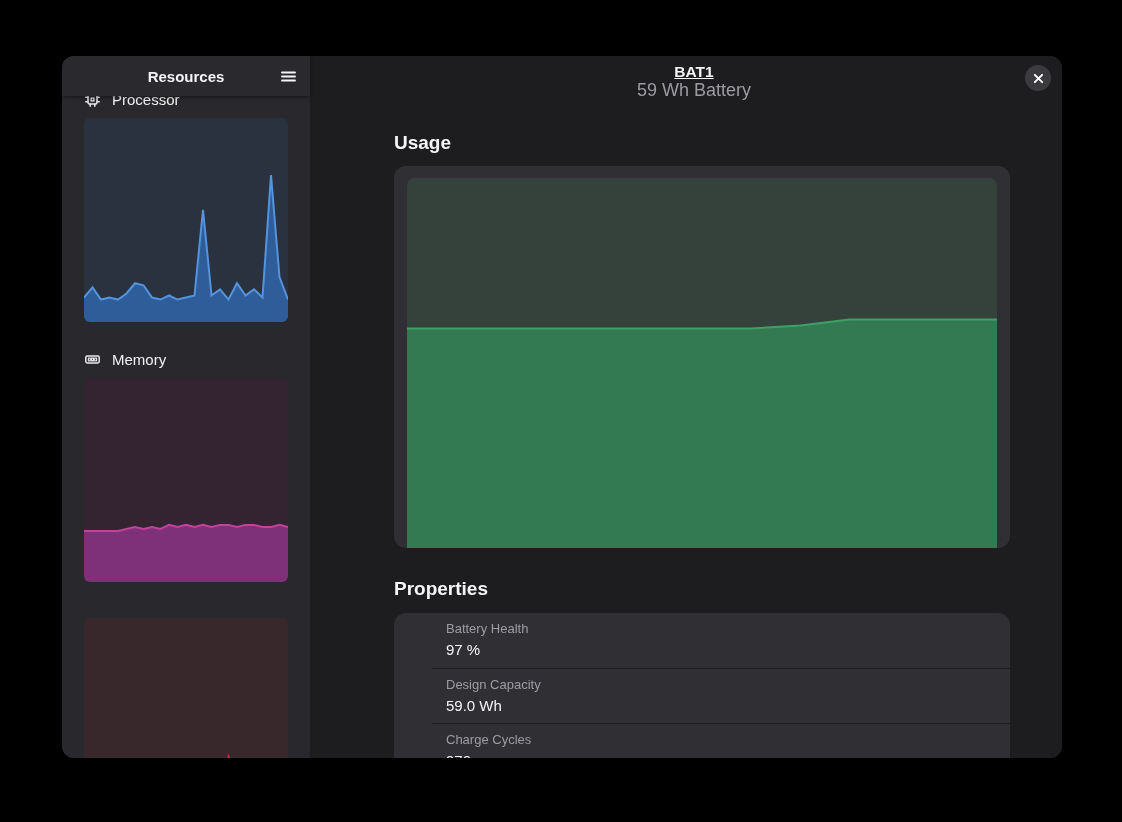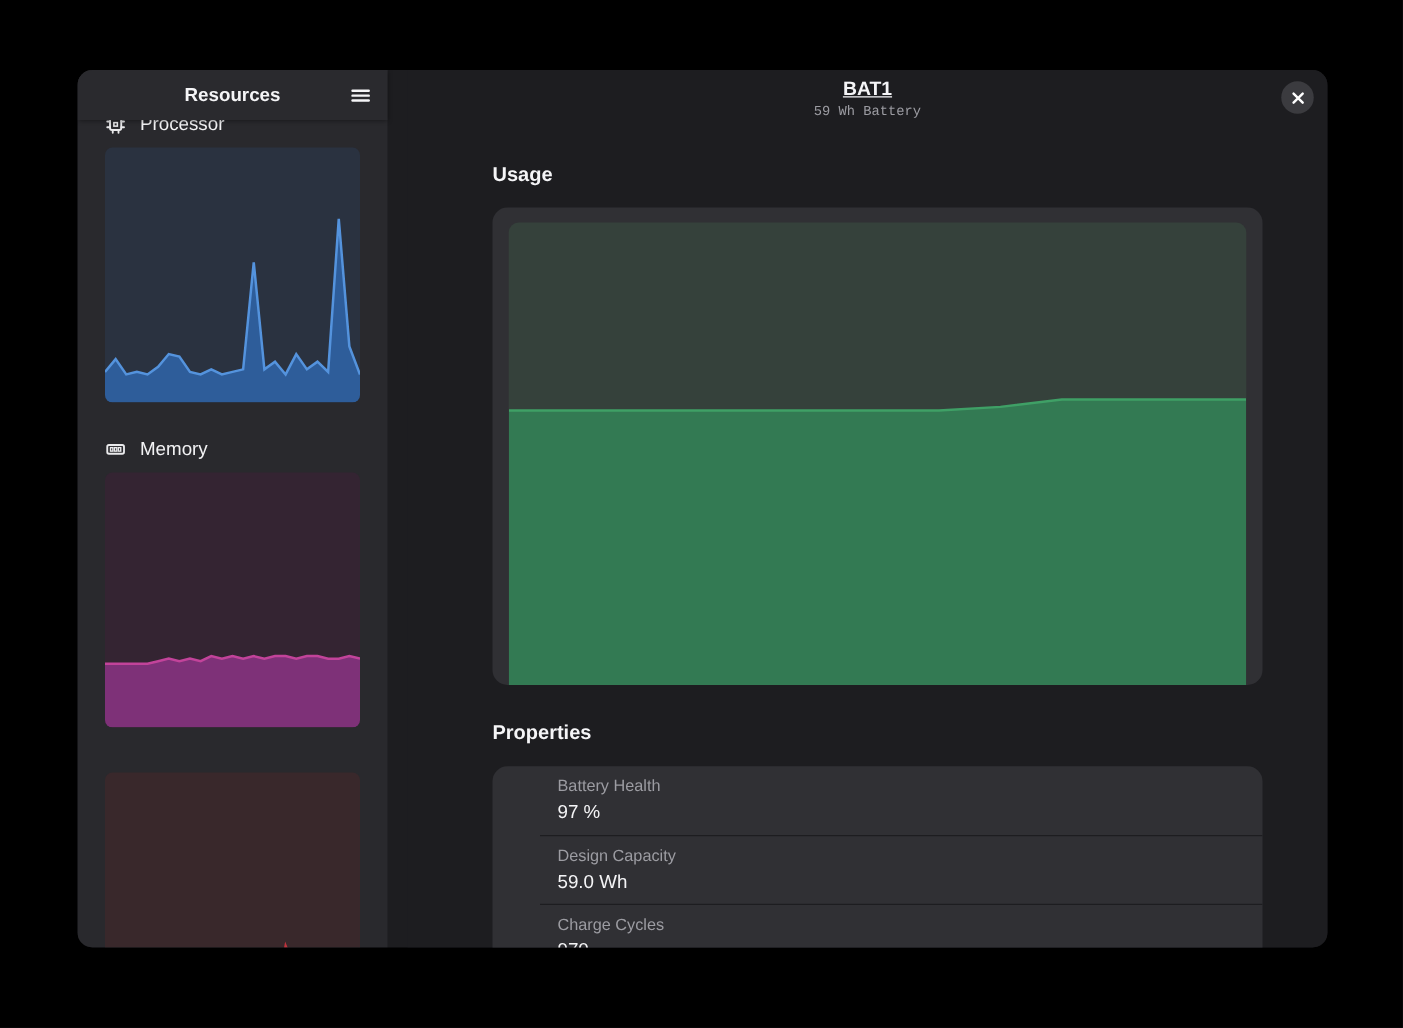--- a/index.html
+++ b/index.html
@@ -24,27 +24,27 @@
   .side-item:first-child { margin-top:-17px; }
   .side-item-head { display:flex; align-items:center; gap:11px; height:20px; }
   .side-item-label { color:#f2f2f4; font-size:15px; }
   .side-graph { margin-top:9px; height:56px; border-radius:6px; overflow:hidden; }
   .icon { width:17px; height:17px; flex:0 0 17px; display:block; }
 
   
   .main { position:relative; flex:1; background:#1d1d20; }
   .detail-header { position:absolute; top:6px; left:0; right:0; text-align:center; }
   .detail-title { color:#f5f5f7; font-size:15.5px; font-weight:bold; line-height:20px;text-decoration:underline; }
-  .detail-subtitle { color:#9b9ba1; font-size:11px; line-height:17px;font-family:Liberation Mono, monospace; }
+  .detail-subtitle { color:#9b9ba1; font-size:18px; line-height:17px; }
   .close-btn { position:absolute; top:9px; right:11px; width:26px; height:26px;
     border:none; border-radius:50%; background:#3b3b3f; cursor:pointer;
     display:flex; align-items:center; justify-content:center; }
 
   .section-heading { position:absolute; left:68px; color:#f5f5f7;
-    font-size:16px; font-weight:bold; }
+    font-size:19px; font-weight:bold; }
   .usage-heading { top:76px; }
   .props-heading { top:522px; }
 
   .card { position:absolute; left:68px; width:616px; border-radius:12px;
     background:#303034; overflow:hidden; }
   .usage-card { top:110px; height:382px; }
   .usage-row { padding:12px 13px 10px; }
   .usage-graph { height:119px; border-radius:8px; overflow:hidden; }
 
   .props-card { top:557px; height:176px; }

